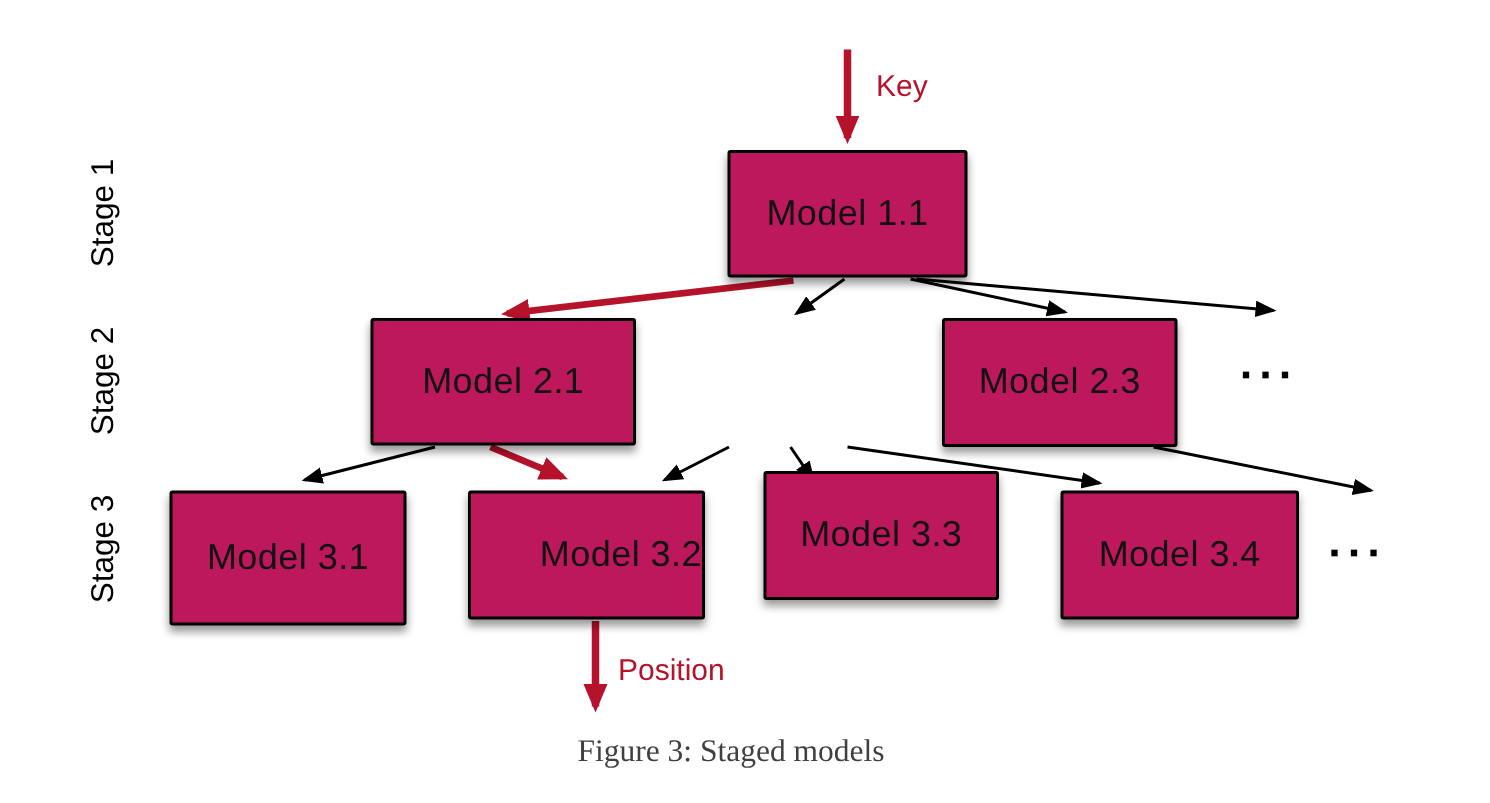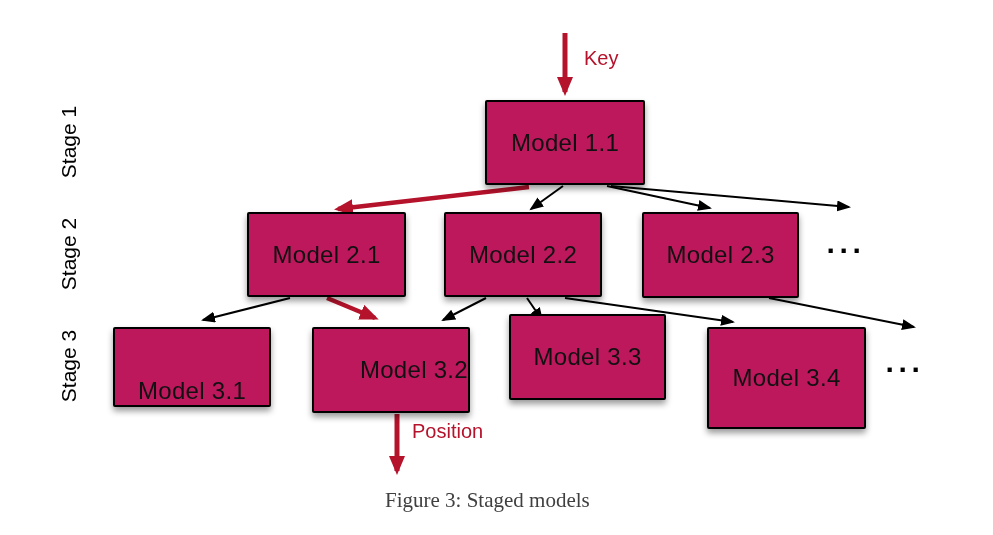--- a/index.html
+++ b/index.html
@@ -48,43 +48,40 @@
   </svg>
 
   <div class="stage-label" style="left:69px;top:142px;">Stage 1</div>
   <div class="stage-label" style="left:69px;top:254px;">Stage 2</div>
   <div class="stage-label" style="left:69px;top:366px;">Stage 3</div>
 
   <div class="model-box" style="left:485px;top:100px;width:160px;height:85px;">
     <span>Model 1.1</span>
   </div>
 
-  <div class="model-box" style="left:247px;top:212px;width:159px;height:85px;">
+  <div class="model-box" style="left:247px;top:212px;width:177px;height:85px;">
     <span>Model 2.1</span>
   </div>
-  <div class="model-box" style="left:444px;top:212px;width:158px;height:85px;">
-    <span>Model 2.2</span>
-  </div>
-  <div class="model-box" style="left:642px;top:212px;width:157px;height:86px;">
+  <div class="model-box" style="left:628px;top:212px;width:157px;height:86px;">
     <span>Model 2.3</span>
   </div>
   <div class="ellipsis" style="left:846px;top:253px;">···</div>
 
-  <div class="model-box" style="left:113px;top:327px;width:158px;height:80px;align-items:flex-end;">
+  <div class="model-box" style="left:113px;top:327px;width:158px;height:90px;">
     <span>Model 3.1</span>
   </div>
   <div class="model-box" style="left:312px;top:327px;width:158px;height:86px;justify-content:flex-end;">
     <span>Model 3.2</span>
   </div>
   <div class="model-box" style="left:509px;top:314px;width:157px;height:86px;">
     <span>Model 3.3</span>
   </div>
-  <div class="model-box" style="left:707px;top:327px;width:159px;height:102px;">
+  <div class="model-box" style="left:707px;top:327px;width:159px;height:86px;">
     <span>Model 3.4</span>
   </div>
   <div class="ellipsis" style="left:905px;top:372px;">···</div>
 
   <div class="red-label" style="left:584px;top:47px;color:#B5122B;">Key</div>
-  <div class="red-label" style="left:412px;top:420px;color:#B5122B;">Position</div>
+  <div class="red-label" style="left:412px;top:436px;color:#B5122B;">Position</div>
 
   <div class="caption">Figure 3: Staged models</div>
 
 </div>
 
 </body></html>

